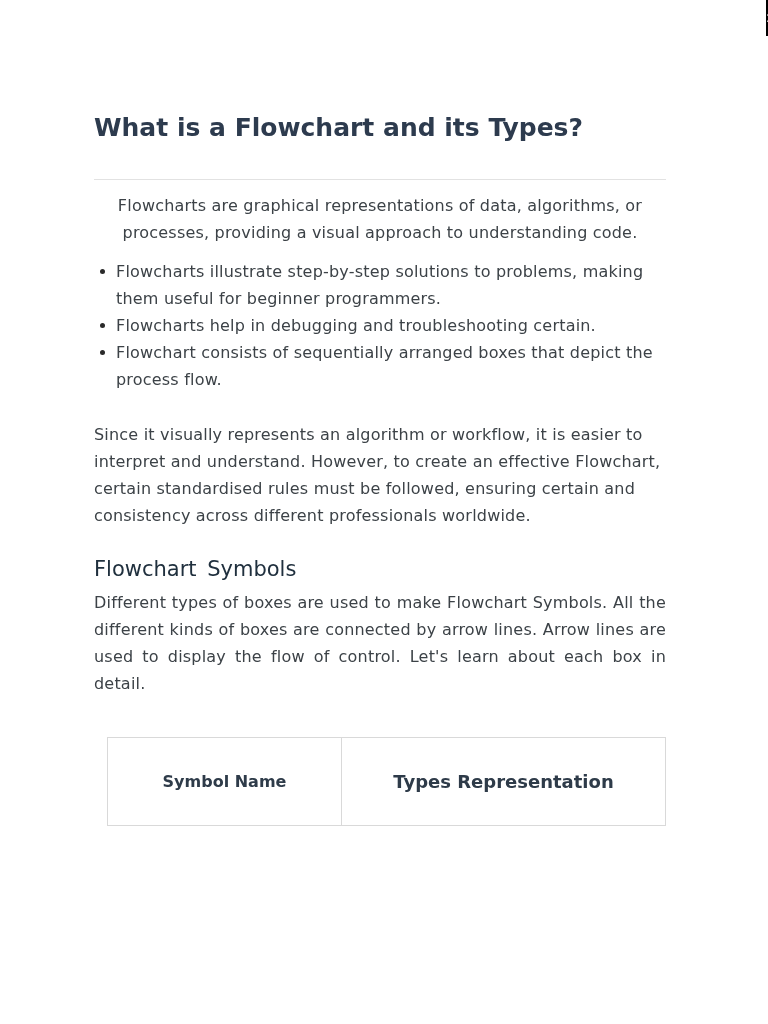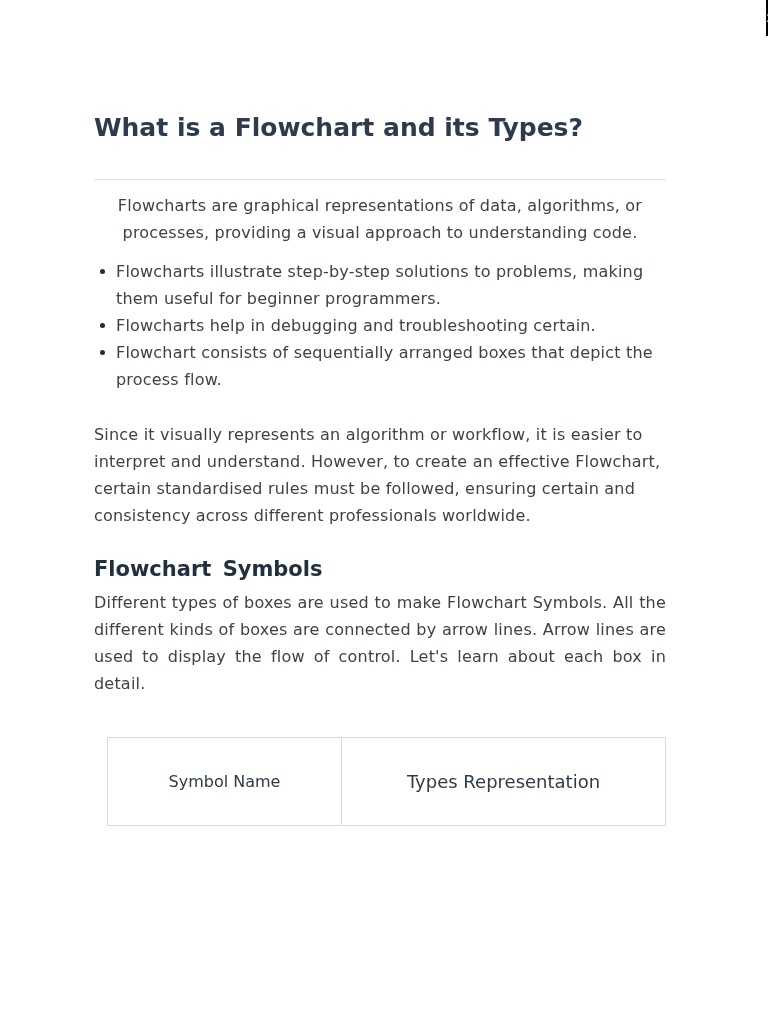--- a/index.html
+++ b/index.html
@@ -80,21 +80,21 @@
     top: 11px;
     width: 5px;
     height: 5px;
     border-radius: 50%;
     background: #2a2a2a;
   }
   p.para2 { margin-top: 28px; }
   h2.section-heading {
     margin-top: 28px;
     font-size: 21px;
-    font-weight: 700;
+    font-weight: 400;
     color: #20303e;
     word-spacing: 4px;
     font-family: "DejaVu Sans", sans-serif;
   }
   p.para3 {
     margin-top: 8px;
     text-align: justify;
   }
   table.symbols-table {
     margin-top: 40px;
@@ -102,21 +102,21 @@
     width: 558px;
     border-collapse: collapse;
     table-layout: fixed;
   }
   table.symbols-table th {
     border: 1px solid #d9d9d9;
     height: 88px;
     vertical-align: middle;
     text-align: center;
     color: #2e3b49;
-    font-weight: 400;
+    font-weight: 700;
     font-family: "DejaVu Sans", sans-serif;
   }
   th.col-name { width: 234px; font-size: 16px; }
   th.col-repr { width: 324px; font-size: 18px; }
 </style>
 </head>
 <body>
 
 <div class="viewer">
 

